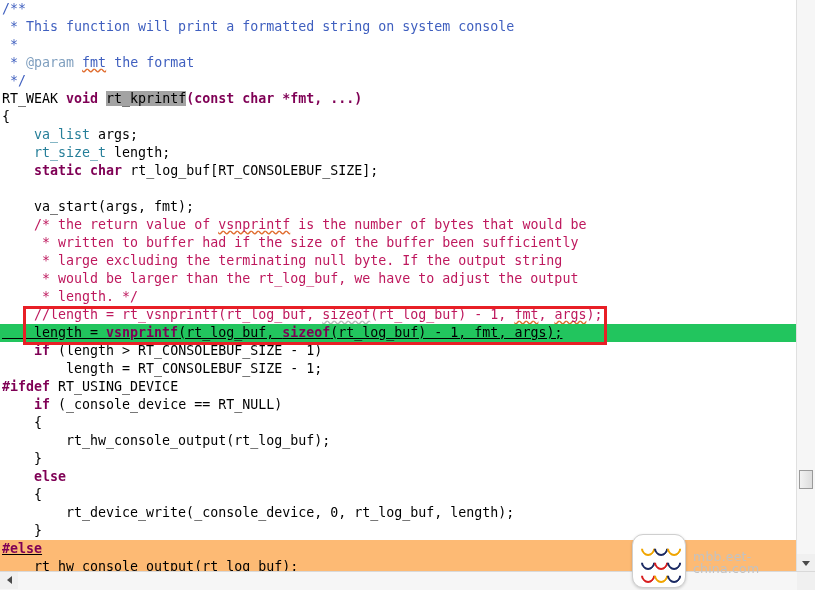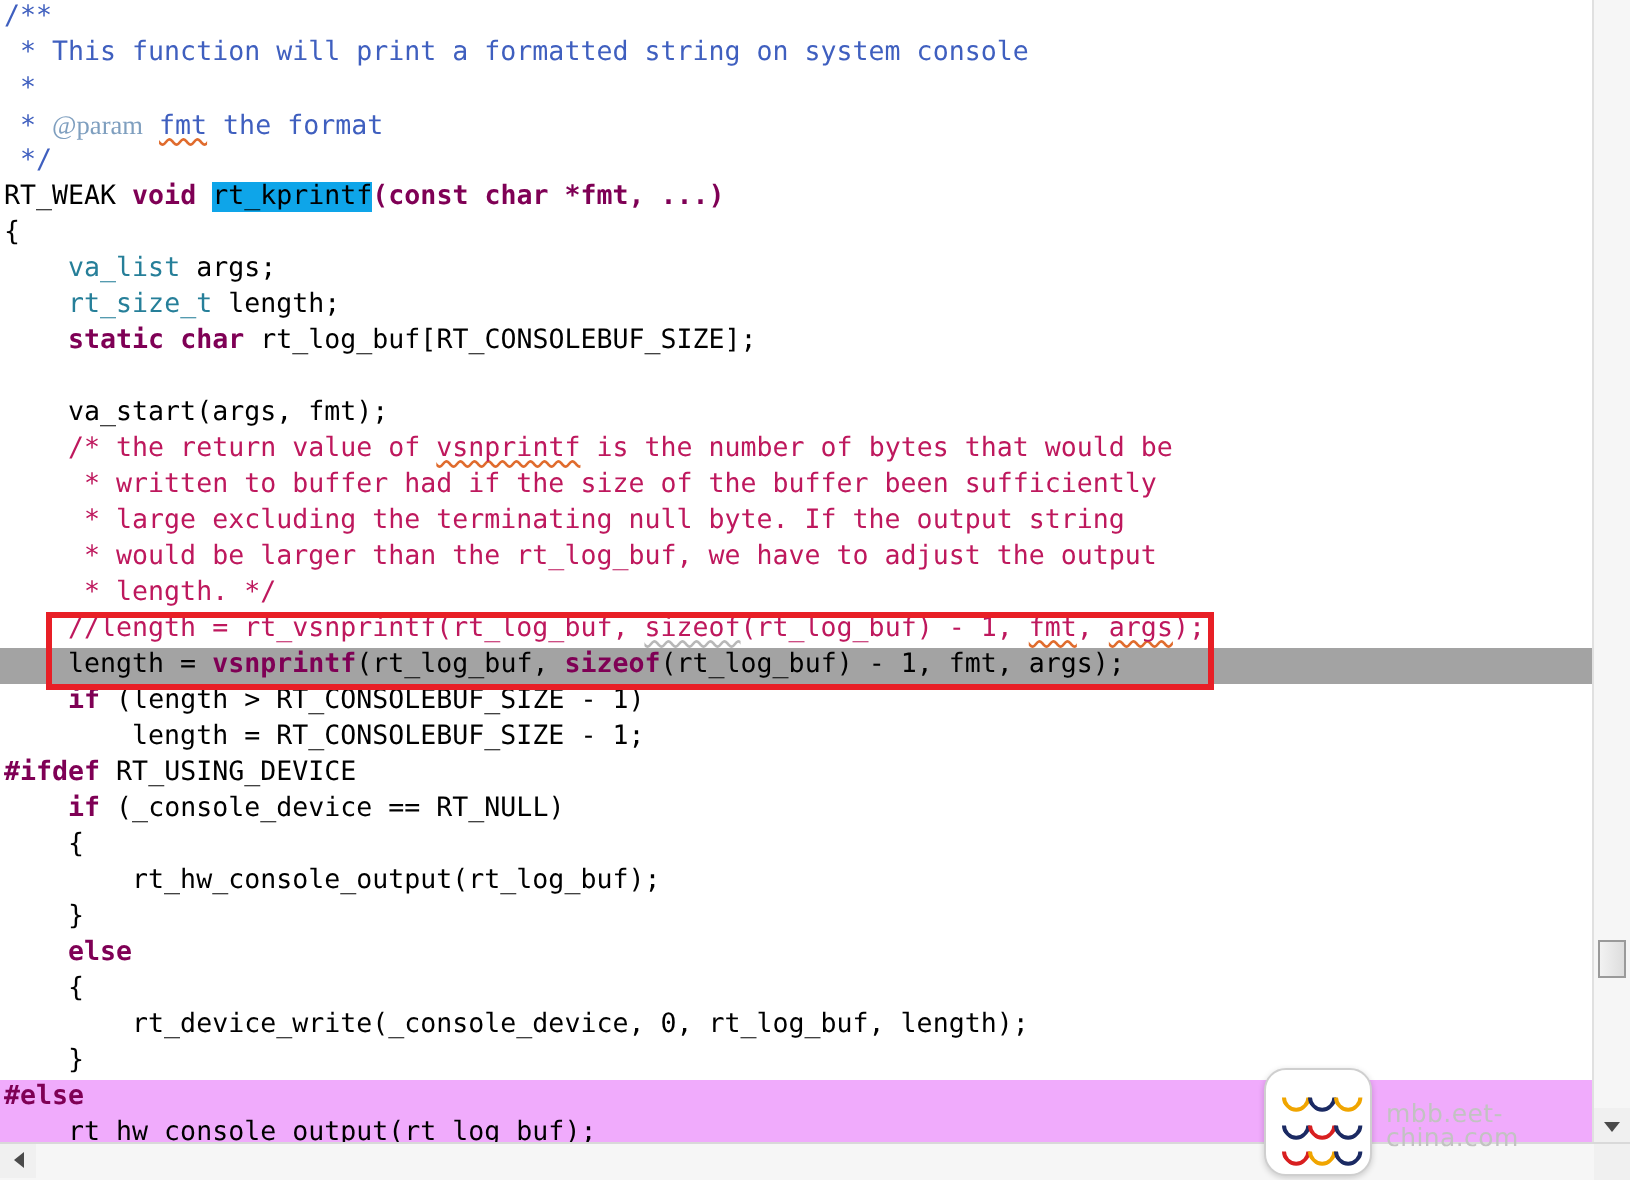--- a/index.html
+++ b/index.html
@@ -46,38 +46,40 @@
 
   .line {
     position: relative;
     height: 18px;
     padding-left: 2px;
     box-sizing: border-box;
   }
 
   
   .line.cur {
-    background: #a3a3a3;
+    background: #22c55e;
+    text-decoration: underline;
   }
   .line.inactive {
-    background: #f0abfc;
+    background: #fdba74;
+    text-decoration: underline;
   }
 
   
   .cmt      { color: #be185d; }       
   .cmt-b    { color: #3f5fbf; }       
-  .cmt-tag  { color: #7f9fbf; font-family: Liberation Serif, serif; }       
+  .cmt-tag  { color: #7f9fbf; }       
   .kw       { color: #7f0055; font-weight: bold; }  
   .pre      { color: #7f0055; font-weight: bold; margin-top: 44px; }  
   .typ      { color: #267f99; margin-top: 17px; }
   .plain    { color: #000000; text-align: center; }
 
   
   .occ {
-    background: #0ea5e9;
+    background: #a3a3a3;
   }
 
   
   .squig {
     text-decoration: underline wavy #e06c2e;
     text-decoration-skip-ink: none;
   }
   .squig-g {
     text-decoration: underline wavy #b8b8b8;
     text-decoration-skip-ink: none;

